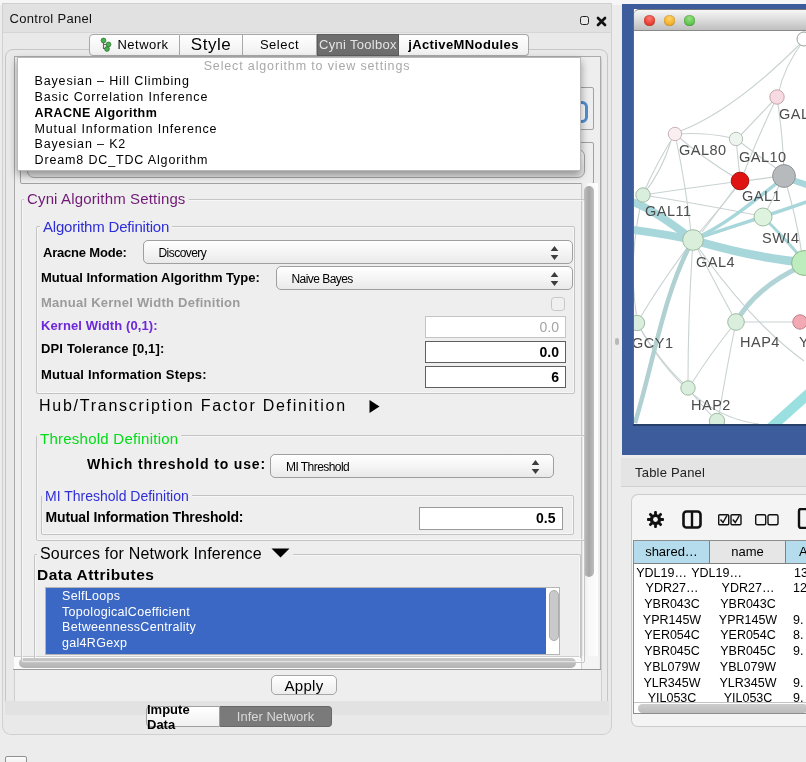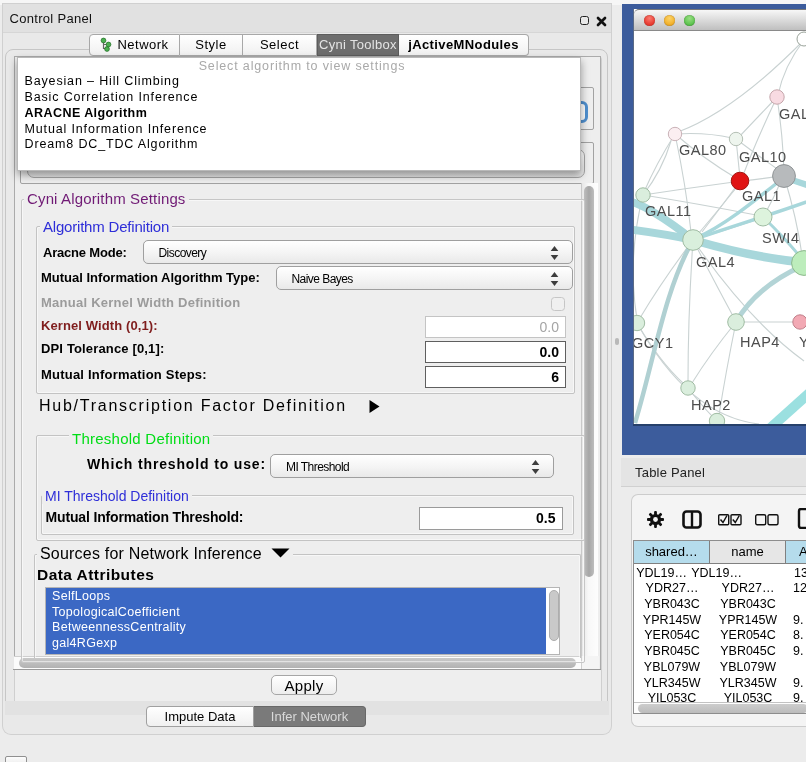--- a/index.html
+++ b/index.html
@@ -5,21 +5,21 @@
 html,body{margin:0;padding:0;}
 body{width:806px;height:762px;background:#ececec;font-family:"Liberation Sans",sans-serif;overflow:hidden;position:relative;}
 .abs{position:absolute;}
 .lbl{position:absolute;font-size:13px;font-weight:bold;letter-spacing:-0.2px;color:#000;white-space:nowrap;}
 .combo{position:absolute;background:linear-gradient(#ffffff,#f4f4f4 55%,#e9e9e9);border:1px solid #9f9f9f;border-radius:5px;box-sizing:border-box;}
 .combo .ct{position:absolute;left:15px;top:5px;font-size:12px;letter-spacing:-0.55px;color:#000;white-space:nowrap;}
 .field{background:#fff;position:absolute;box-sizing:border-box;}
 .ftext{position:absolute;right:6px;top:2px;font-size:14px;}
 .group{position:absolute;border:1px solid #c3c3c3;border-radius:2px;box-shadow:inset 0 0 0 1px rgba(255,255,255,.55);}
 .gtitle{position:absolute;top:-8px;background:#eeeeee;padding:0 3px;font-size:13.5px;white-space:nowrap;}
-.pitem{font-size:12.5px;letter-spacing:0.85px;height:15.8px;line-height:15.8px;padding-left:7px;white-space:nowrap;}
+.pitem{font-size:12.5px;letter-spacing:0.85px;height:15.8px;line-height:15.8px;padding-left:17px;white-space:nowrap;}
 </style>
 </head>
 <body>
 
 <div class="abs" style="left:0;top:0;width:806px;height:5px;background:#f6f6f6;"></div>
 
 <div class="abs" style="left:3px;top:4px;width:608px;height:730px;background:#e9e9e9;border-radius:0 0 8px 8px;box-shadow:0 0 0 1px #d0d0d0;">
 
   <div class="abs" style="left:0;top:0;width:608px;height:28px;background:#e1e1e1;border-bottom:1px solid #d6d6d6;"></div>
   <div class="abs" style="left:6.5px;top:7px;font-size:13px;letter-spacing:0.3px;color:#111;">Control Panel</div>
@@ -34,21 +34,21 @@
 
   <div class="abs" style="left:86px;top:29.5px;height:22px;display:flex;box-sizing:border-box;">
     <div style="box-sizing:border-box;width:91px;background:linear-gradient(#ffffff,#f0f0f0);border:1px solid #a8a8a8;border-radius:4px 0 0 4px;display:flex;align-items:center;justify-content:center;font-size:13px;letter-spacing:0.5px;color:#000;">
       <svg width="13" height="15" viewBox="0 0 13 15" style="margin-right:4px;">
           <path d="M3.5 4 L3.5 11.5 L5.5 11.5 M3.5 7.5 L7 7.5" stroke="#666" stroke-width="1.2" fill="none"></path>
           <circle cx="3.5" cy="3.5" r="2.4" fill="#4caf50" stroke="#1d6b21" stroke-width=".7"></circle>
           <circle cx="8.5" cy="7.5" r="2.4" fill="#4caf50" stroke="#1d6b21" stroke-width=".7"></circle>
           <circle cx="7" cy="12" r="2.4" fill="#4caf50" stroke="#1d6b21" stroke-width=".7"></circle>
         </svg>
       Network</div>
-    <div style="box-sizing:border-box;width:63px;background:linear-gradient(#ffffff,#f0f0f0);border:1px solid #a8a8a8;border-left:none;display:flex;align-items:center;justify-content:center;font-size:13px;letter-spacing:0.5px;">Style</div>
+    <div style="box-sizing:border-box;width:63px;background:linear-gradient(#ffffff,#f0f0f0);border:1px solid #a8a8a8;border-left:none;display:flex;align-items:center;justify-content:center;font-size:17px;letter-spacing:0.5px;">Style</div>
     <div style="box-sizing:border-box;width:74px;background:linear-gradient(#ffffff,#f0f0f0);border:1px solid #a8a8a8;border-left:none;display:flex;align-items:center;justify-content:center;font-size:13px;letter-spacing:0.5px;">Select</div>
     <div style="box-sizing:border-box;width:82px;background:#6e6e6e;border:1px solid #5d5d5d;display:flex;align-items:center;justify-content:center;font-size:13px;letter-spacing:0.3px;color:#e4e4e4;">Cyni Toolbox</div>
     <div style="box-sizing:border-box;width:130px;background:linear-gradient(#ffffff,#f0f0f0);border:1px solid #a8a8a8;border-left:none;border-radius:0 4px 4px 0;display:flex;align-items:center;justify-content:center;font-size:13px;font-weight:bold;letter-spacing:0.4px;">jActiveMNodules</div>
   </div>
 
   <div class="abs" style="left:10.5px;top:52px;width:587px;height:614px;border:1px solid #ababab;background:#eeeeee;box-sizing:border-box;"></div>
 
   <div class="abs" style="left:17px;top:83px;width:574px;height:43px;border:1px solid #a2a2a2;border-radius:2px;box-sizing:border-box;background:#eeeeee;"></div>
   <div class="abs" style="left:17px;top:138px;width:574px;height:42px;border:1px solid #a2a2a2;border-radius:2px;box-sizing:border-box;background:#eeeeee;"></div>
   <div class="abs" style="left:545px;top:97px;width:40px;height:22px;border-radius:6px;border:3px solid #4f8fce;background:#fdfdfd;box-sizing:border-box;"></div>
@@ -85,42 +85,42 @@
     <span class="ct">Naive Bayes</span>
     <svg class="abs" style="right:13px;top:5px;" width="9" height="14" viewBox="0 0 9 14">
         <path d="M4.5 0 L8.3 5 H0.7 Z" fill="#3d3d3d"></path>
         <path d="M4.5 14 L8.3 9 H0.7 Z" fill="#3d3d3d"></path>
       </svg>
   </div>
 
   <div class="lbl" style="left:38px;top:291px;color:#9b9b9b;letter-spacing:0.25px;">Manual Kernel Width Definition</div>
   <div class="abs" style="left:548px;top:293px;width:12px;height:12px;border:1px solid #c6c6c6;border-radius:3.5px;background:#f0f0f0;"></div>
 
-  <div class="lbl" style="left:38px;top:314px;color:#7f1d1d;letter-spacing:0.1px;">Kernel Width (0,1):</div>
+  <div class="lbl" style="left:38px;top:314px;color:#6d28d9;letter-spacing:0.1px;">Kernel Width (0,1):</div>
   <div class="field" style="left:422px;top:312px;width:141px;height:22px;border:1px solid #c4c4c4;">
       <span class="ftext" style="color:#a5a5a5;">0.0</span>
     </div>
 
   <div class="lbl" style="left:38px;top:337px;letter-spacing:0.15px;">DPI Tolerance [0,1]:</div>
   <div class="field" style="left:422px;top:336.5px;width:141px;height:22px;border:1.5px solid #5f5f5f;">
       <span class="ftext" style="color:#000;font-weight:bold;">0.0</span>
     </div>
 
   <div class="lbl" style="left:38px;top:363px;letter-spacing:0.22px;">Mutual Information Steps:</div>
   <div class="field" style="left:422px;top:362px;width:141px;height:22px;border:1.5px solid #5f5f5f;">
       <span class="ftext" style="color:#000;font-weight:bold;">6</span>
     </div>
 
   <div class="abs" style="left:36px;top:393px;font-size:16px;letter-spacing:1.75px;color:#000;white-space:nowrap;">Hub/Transcription Factor Definition</div>
   <svg class="abs" style="left:365px;top:396px;" width="13" height="13" viewBox="0 0 13 13">
       <path d="M1.5 0 L11.5 6.5 L1.5 13 Z" fill="#000"></path>
     </svg>
 
   <div class="group" style="left:33px;top:431px;width:547px;height:104px;">
-    <div class="gtitle" style="left:0px;top:-6.5px;color:#00dd16;font-size:15px;letter-spacing:0.25px;margin-left:32px;">Threshold Definition</div>
+    <div class="gtitle" style="left:0px;top:-6.5px;color:#00dd16;font-size:15px;letter-spacing:0.25px;">Threshold Definition</div>
   </div>
   <div class="lbl" style="left:84px;top:452px;font-size:14px;letter-spacing:0.85px;">Which threshold to use:</div>
   <div class="combo" style="left:267px;top:450px;width:284px;height:24px;">
     <span class="ct">MI Threshold</span>
     <svg class="abs" style="right:13px;top:5px;" width="9" height="14" viewBox="0 0 9 14">
         <path d="M4.5 0 L8.3 5 H0.7 Z" fill="#3d3d3d"></path>
         <path d="M4.5 14 L8.3 9 H0.7 Z" fill="#3d3d3d"></path>
       </svg>
   </div>
 
@@ -133,39 +133,40 @@
     </div>
 
   <div class="group" style="left:31px;top:550px;width:545px;height:103px;border-bottom:none;border-radius:2px 2px 0 0;">
     <div class="gtitle" style="left:2px;top:-10.5px;font-size:16px;letter-spacing:0.2px;color:#000;">Sources for Network Inference&nbsp;&nbsp;<svg width="19" height="10" viewBox="0 0 19 10" style="vertical-align:1px;">
           <path d="M0.5 0.5 L18.5 0.5 L9.5 9.5 Z" fill="#000"></path>
         </svg></div>
   </div>
   <div class="lbl" style="left:34px;top:562px;font-size:15.5px;letter-spacing:0.45px;">Data Attributes</div>
   <div class="abs" style="left:42px;top:583px;width:515px;height:68px;background:#fff;border:1px solid #b5b5b5;overflow:hidden;box-sizing:border-box;">
     <div class="abs" style="left:0;top:0;width:500px;height:66px;background:#3b68c4;"></div>
-    <div class="abs" style="left:6px;top:1px;font-size:12.5px;letter-spacing:0.3px;color:#fff;line-height:15.6px;">SelfLoops<br>TopologicalCoefficient<br>BetweennessCentrality<br>gal4RGexp</div>
+    <div class="abs" style="left:16px;top:1px;font-size:12.5px;letter-spacing:0.3px;color:#fff;line-height:15.6px;">SelfLoops<br>TopologicalCoefficient<br>BetweennessCentrality<br>gal4RGexp</div>
     <div class="abs" style="left:503px;top:2px;width:10px;height:51px;background:#c9c9c9;border:1px solid #adadad;border-radius:6px;box-sizing:border-box;"></div>
   </div>
 
   <div class="abs" style="left:268px;top:671px;width:66px;height:20px;background:linear-gradient(#ffffff,#ededed);border:1px solid #a6a6a6;border-radius:5px;display:flex;align-items:center;justify-content:center;font-size:15px;letter-spacing:0.3px;box-sizing:border-box;">Apply</div>
 
   <div class="abs" style="left:2px;top:697px;width:604px;height:14px;background:#e2e2e2;"></div>
   <div class="abs" style="left:143px;top:702px;height:21px;display:flex;">
-    <div style="box-sizing:border-box;width:108px;background:linear-gradient(#ffffff,#f0f0f0);border:1px solid #a0a0a0;border-radius:4px 0 0 4px;display:flex;align-items:center;justify-content:center;font-size:13px;font-weight:normal;">Impute Data</div>
+    <div style="box-sizing:border-box;width:74px;background:linear-gradient(#ffffff,#f0f0f0);border:1px solid #a0a0a0;border-radius:4px 0 0 4px;display:flex;align-items:center;justify-content:center;font-size:13px;font-weight:bold;">Impute Data</div>
     <div style="box-sizing:border-box;width:112px;background:#7a7a7a;border:1px solid #686868;border-left:none;border-radius:0 4px 4px 0;display:flex;align-items:center;justify-content:center;font-size:13px;color:#d9d9d9;">Infer Network</div>
   </div>
 
   <div class="abs" style="left:13.5px;top:53px;width:564px;height:114px;background:#ffffff;border:1px solid #b9b9b9;box-shadow:0 4px 8px rgba(0,0,0,.38);box-sizing:border-box;">
     <div style="padding-top:0.5px;"></div>
     <div class="pitem" style="color:#a9a9a9;text-align:center;">Select algorithm to view settings</div>
     <div class="pitem">Bayesian – Hill Climbing</div>
     <div class="pitem">Basic Correlation Inference</div>
     <div class="pitem" style="font-weight:bold;letter-spacing:0.45px;">ARACNE Algorithm</div>
     <div class="pitem">Mutual Information Inference</div>
+    <div class="pitem">Bayesian – K2</div>
     <div class="pitem">Dream8 DC_TDC Algorithm</div>
   </div>
 </div>
 
 <div class="abs" style="left:615px;top:338px;width:4px;height:7px;background:#b9b9b9;border-radius:2px;"></div>
 
 <div class="abs" style="left:622px;top:4px;width:184px;height:451px;background:#3c5c9c;"></div>
 <div class="abs" style="left:633px;top:9px;width:173px;height:415px;background:#fff;border-left:1px solid #5a6a85;box-sizing:border-box;">
   <div class="abs" style="left:0;top:0;width:173px;height:22px;background:linear-gradient(#f7f7f7,#bfbfbf);border-top:1px solid #777;border-bottom:1px solid #8a8a8a;border-radius:5px 0 0 0;box-sizing:border-box;"></div>
   <div class="abs" style="left:10px;top:6px;width:11px;height:11px;border-radius:50%;background:radial-gradient(circle at 50% 30%,#f97c72,#ea3f34 60%,#c22d24);box-shadow:inset 0 0 1px #8d1f18;"></div>

